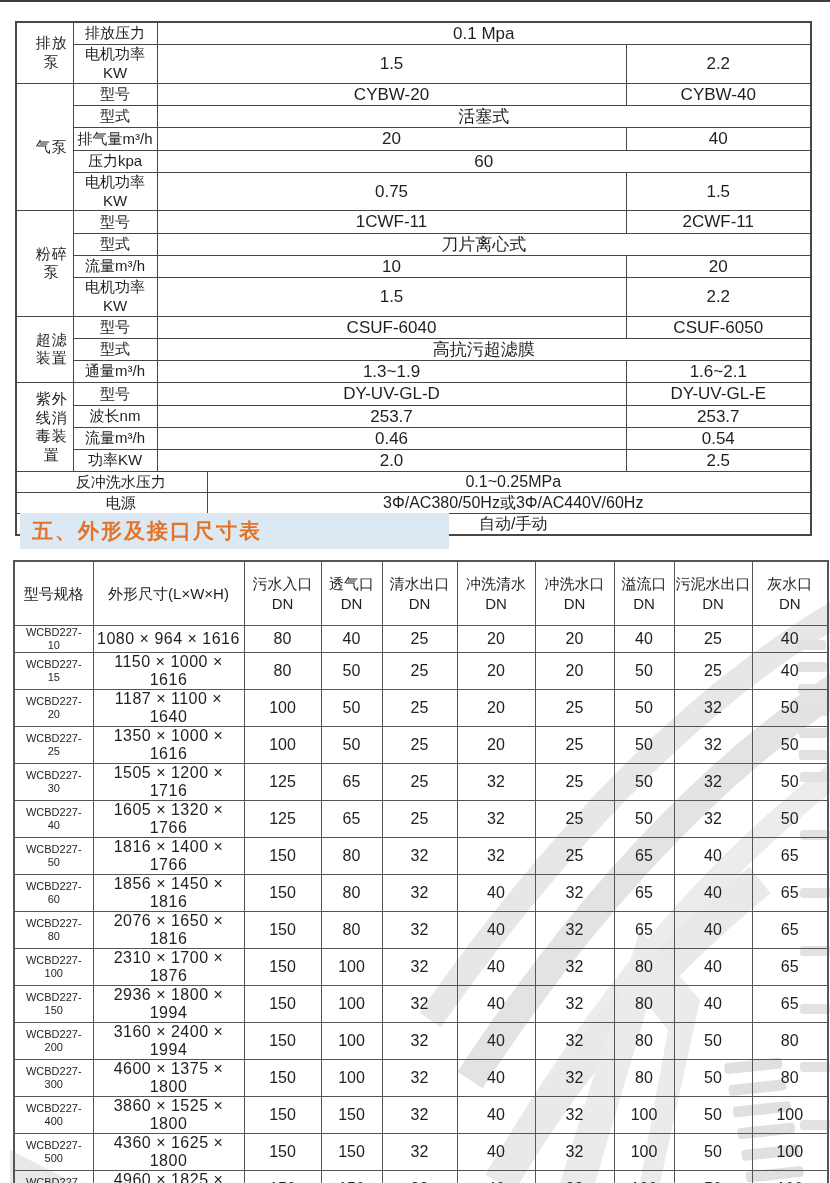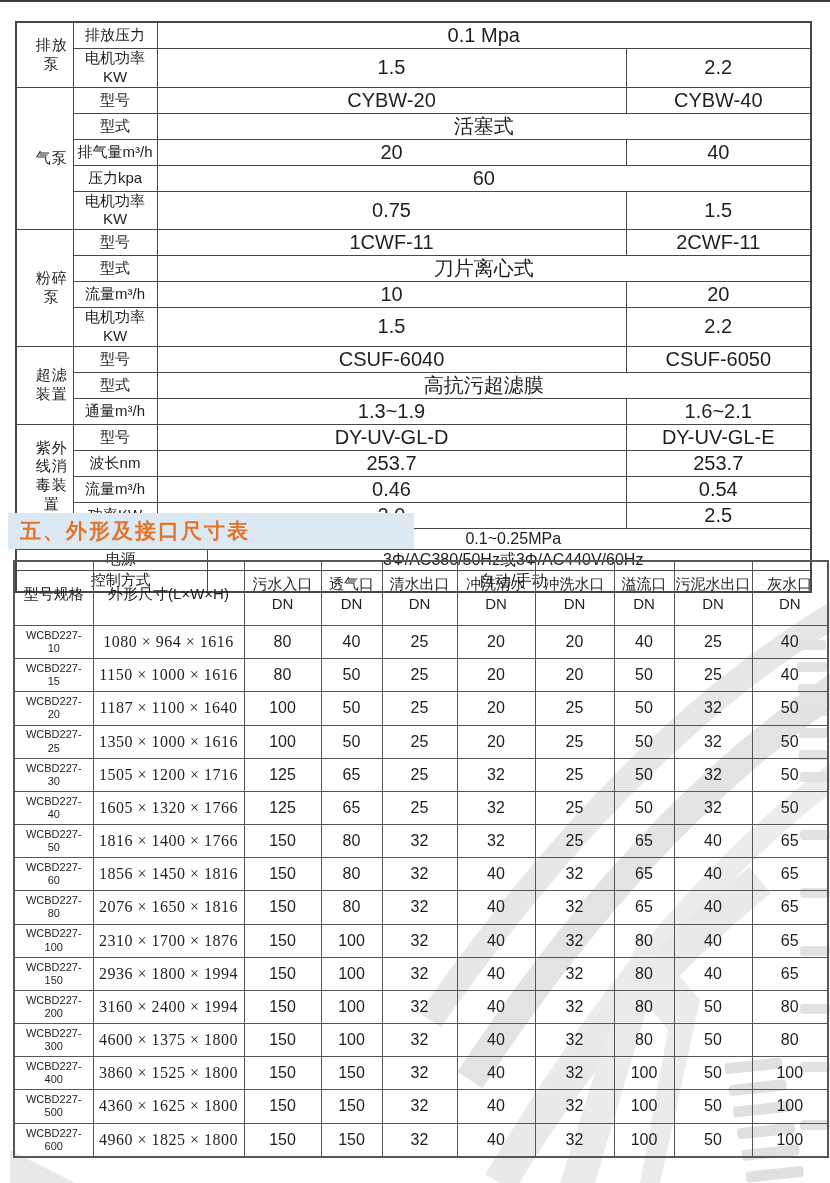--- a/index.html
+++ b/index.html
@@ -15,46 +15,47 @@
     position:absolute;top:21px;left:15px;width:795px;height:477px;z-index:1;
     border-collapse:collapse;table-layout:fixed;background:transparent;
     border:2px solid #474747;
   }
   .spec-table td{
     border:1px solid #474747;text-align:center;vertical-align:middle;
     padding:0 2px;font-size:15px;line-height:1.25;
   }
   .spec-table .group-cell{font-size:15px;white-space:pre-line;letter-spacing:1px;padding-left:16px;}
   .spec-table .label-cell{font-size:15px;}
-  .spec-table .value-cell{font-size:20px;}
+  .spec-table .value-cell{font-size:17px;}
   .spec-table .footer-label{font-size:15px;padding-left:20px;}
   .spec-table .footer-value{font-size:16px;padding-left:11px;}
   
   .title-strip{
-    position:absolute;top:513px;left:8px;width:406px;height:36px;
+    position:absolute;top:513px;left:20px;width:406px;height:36px;
     z-index:1;
+    padding-left:23px;
   }
   .section-title{
     position:absolute;top:0;left:12px;right:0;height:36px;line-height:36px;
     font-size:21px;font-weight:700;letter-spacing:2px;white-space:nowrap;
   }
   
   .dim-table{
     position:absolute;top:560px;left:13px;width:814px;height:598px;z-index:1;
     border-collapse:collapse;table-layout:fixed;background:transparent;
     border:2px solid #565656;
   }
   .dim-table th,.dim-table td{
     border:1px solid #565656;text-align:center;vertical-align:middle;padding:0 1px;
   }
   .dim-table th{
     height:63px;font-size:15px;font-weight:400;line-height:1.3;white-space:pre-line;
   }
   .dim-table .model-cell{font-size:11px;line-height:1.2;white-space:pre-line;}
-  .dim-table .size-cell{font-size:16px;letter-spacing:0.5px;font-family:Liberation Serif, serif;}
+  .dim-table .size-cell{font-size:16px;letter-spacing:0.5px;}
   .dim-table .num-cell{font-size:16px;}
 </style>
 </head>
 <body>
 
 <svg class="watermark" width="830" height="1183" viewBox="0 0 830 1183" aria-hidden="true">
   <g fill="none" stroke="#e7e7e7">
     <path d="M 860 600 Q 640 720 430 1020" stroke-width="26"></path>
     <path d="M 880 660 Q 660 790 470 1080" stroke-width="30" stroke="#e3e3e3"></path>
     <path d="M 900 730 Q 690 860 520 1140" stroke-width="24" stroke="#ececec"></path>

